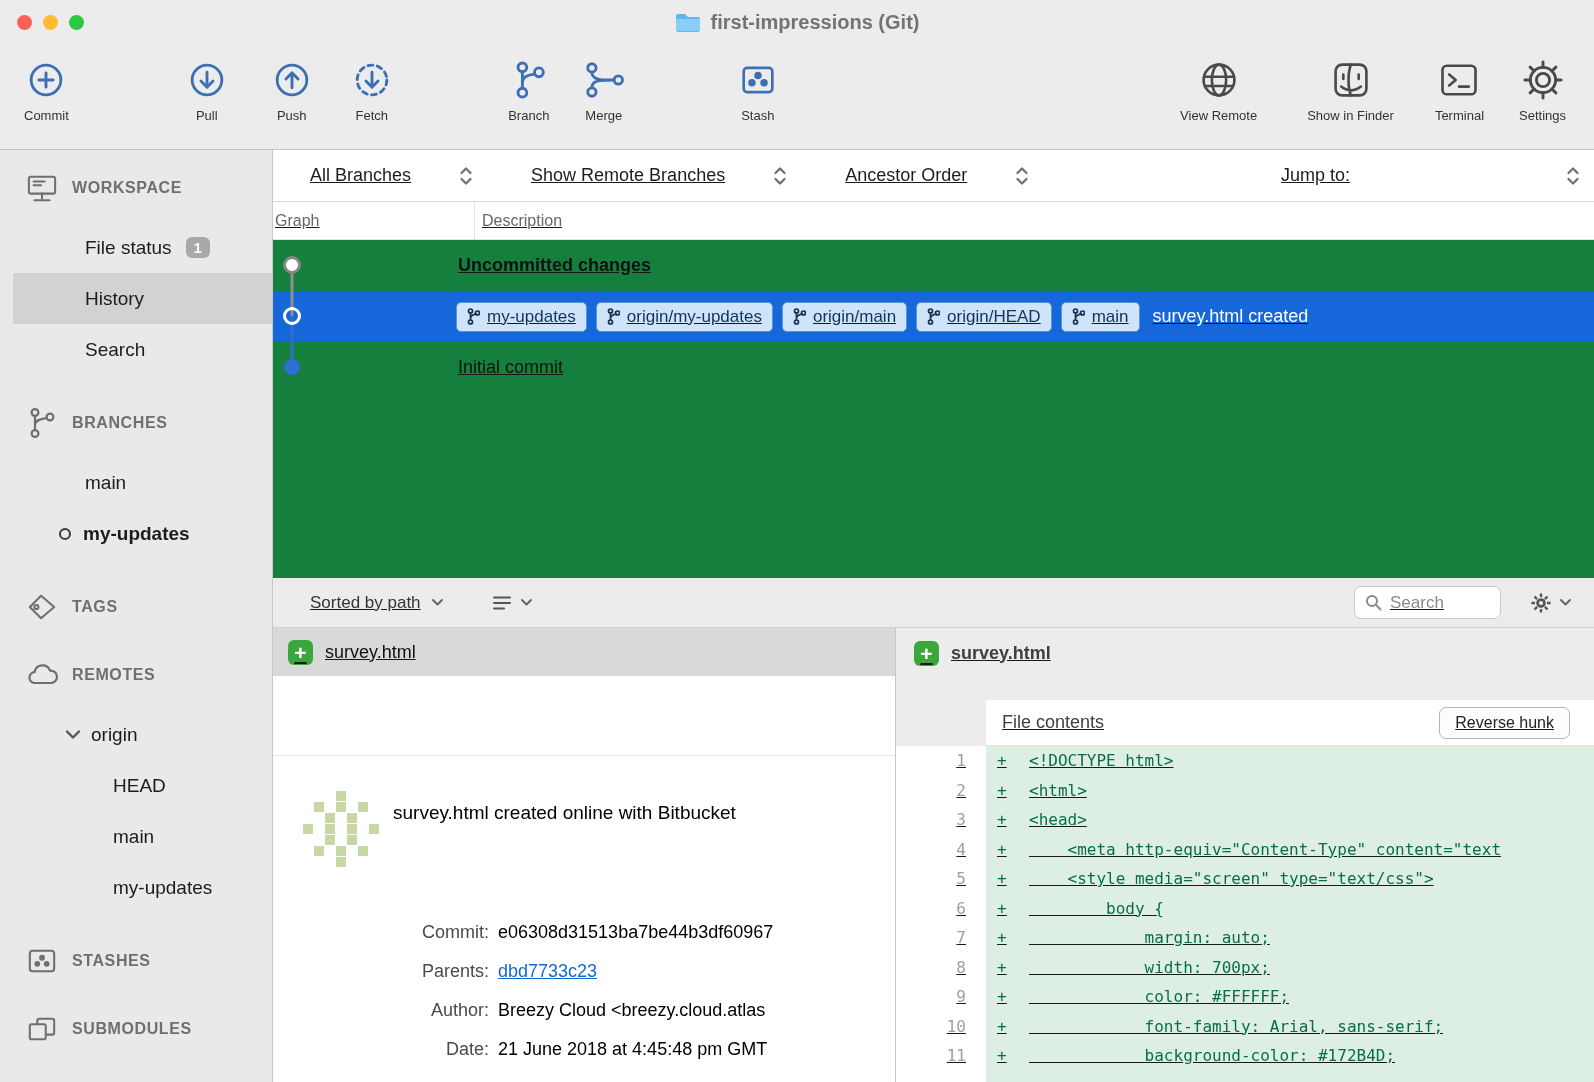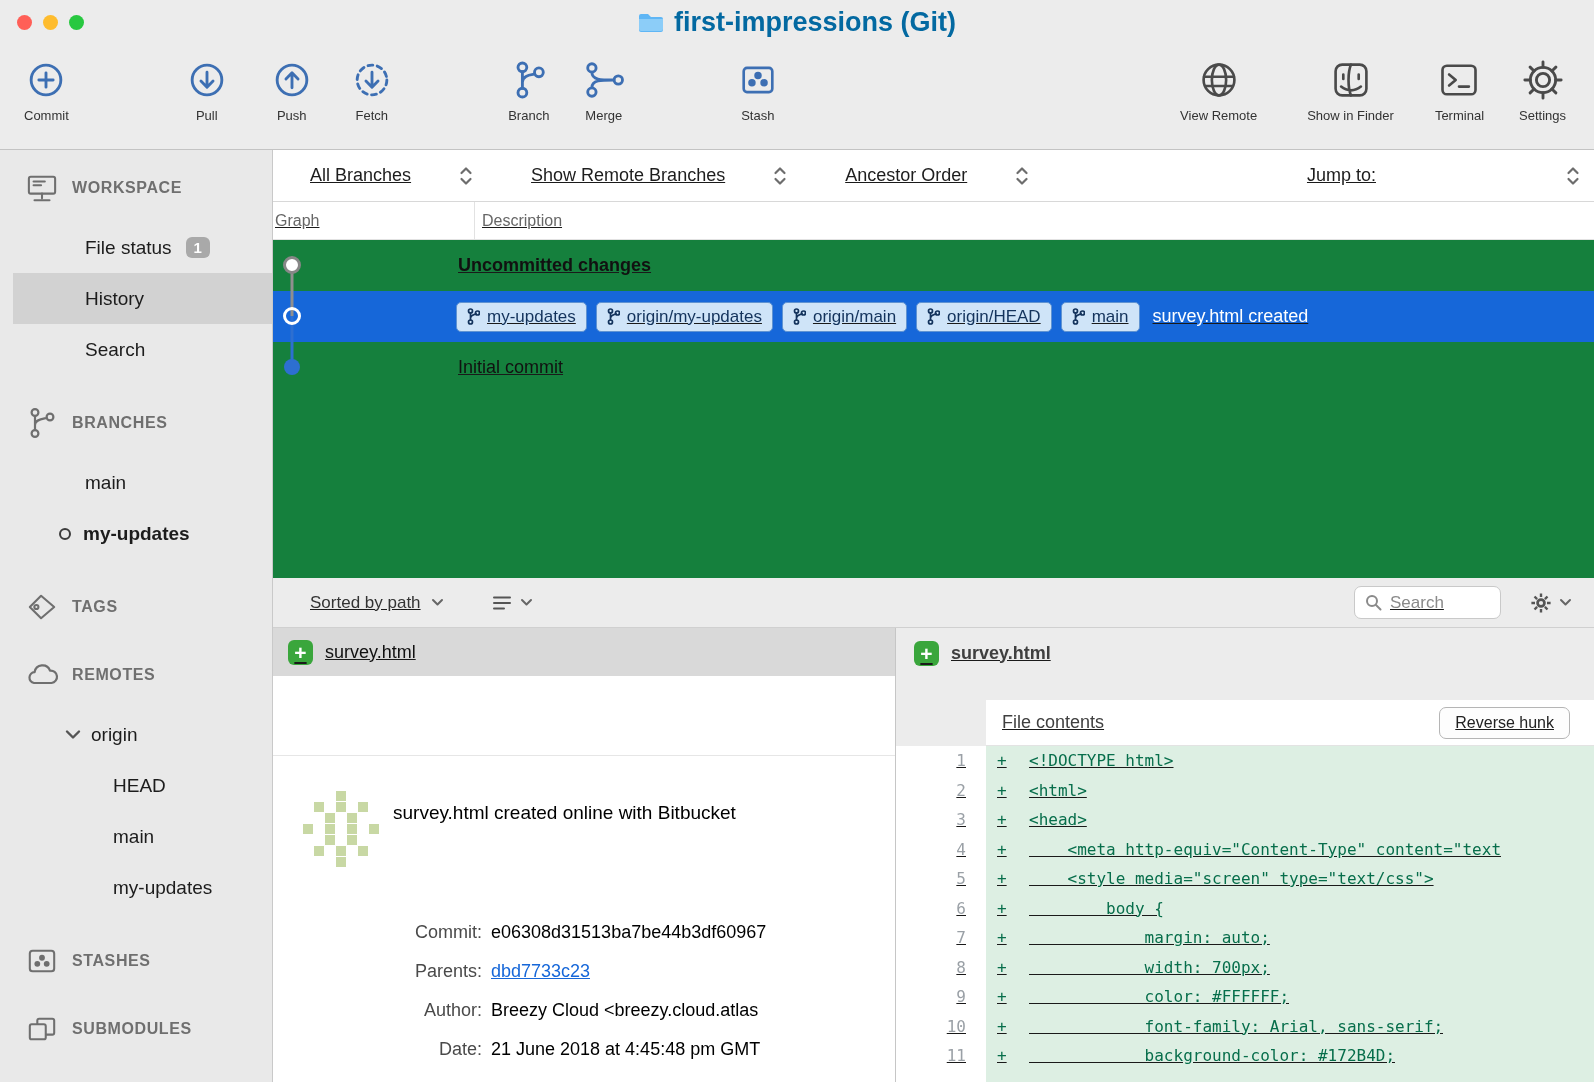--- a/index.html
+++ b/index.html
@@ -7,21 +7,21 @@
 body{font-family:"Liberation Sans",sans-serif;background:#fff;color:#1a1a1a;}
 .window{width:1594px;height:1082px;display:flex;flex-direction:column;}
 
 
 .titlebar{height:45px;background:#ececec;position:relative;display:flex;align-items:center;flex:0 0 auto;}
 .traffic{display:flex;gap:11px;margin-left:17px;z-index:2;}
 .light{width:15px;height:15px;border-radius:50%;}
 .light.red{background:#ff5f57;}
 .light.yellow{background:#febc2e;}
 .light.green{background:#28c840;}
-.title-center{position:absolute;left:0;right:0;top:0;bottom:0;display:flex;justify-content:center;align-items:center;gap:10px;font-size:27px;font-weight:700;color:#0369a1;}
+.title-center{position:absolute;left:0;right:0;top:0;bottom:0;display:flex;justify-content:center;align-items:center;gap:10px;font-size:20px;font-weight:700;color:#737373;}
 
 
 .toolbar{height:105px;background:#ececec;border-bottom:1px solid #c3c3c3;display:flex;align-items:flex-start;padding-top:12px;flex:0 0 auto;}
 .tb-item{display:flex;flex-direction:column;align-items:center;gap:5px;flex:0 0 auto;cursor:default;}
 .tb-icon{height:46px;display:flex;align-items:center;justify-content:center;}
 .tb-label{font-size:13px;color:#333;white-space:nowrap;}
 
 
 .main{flex:1;display:flex;min-height:0;}
 .sidebar{width:273px;flex:0 0 auto;background:#e9e9e9;border-right:1px solid #c9c9c9;padding-top:18px;font-size:19px;color:#1c1c1c;overflow:hidden;}
@@ -38,21 +38,21 @@
 .badge{margin-left:14px;background:#a9a9a9;color:#fff;font-size:15px;font-weight:700;border-radius:6px;padding:3px 8px;line-height:1;}
 
 
 .content{flex:1;display:flex;flex-direction:column;min-width:0;text-decoration:underline;}
 .filter-bar{height:52px;background:#fff;border-bottom:1px solid #d8d8d8;display:flex;align-items:center;font-size:18px;color:#1d1d1d;flex:0 0 auto;}
 .fsel{display:flex;align-items:center;cursor:default;}
 .fsel .updown{margin-left:48px;}
 .f1{margin-left:37px;}
 .f2{margin-left:58px;}
 .f3{margin-left:58px;}
-.jump{margin-left:auto;margin-right:14px;display:flex;align-items:flex-end;}
+.jump{margin-left:auto;margin-right:14px;display:flex;align-items:flex-end;gap:26px;}
 .jump .updown{margin-left:190px;}
 
 .col-header{height:38px;background:#fff;border-bottom:1px solid #e2e2e2;display:flex;align-items:stretch;font-size:16px;color:#666;flex:0 0 auto;}
 .col-graph{width:202px;padding-left:2px;border-right:1px solid #e2e2e2;display:flex;align-items:center;flex:0 0 auto;}
 .col-desc{padding-left:7px;display:flex;align-items:center;}
 
 .history-rows{height:338px;background:#15803d;position:relative;flex:0 0 auto;overflow:hidden;}
 .hrow{height:51px;display:flex;align-items:center;padding-left:185px;font-size:18px;color:#111;}
 .hrow.uncommitted{font-weight:700;}
 .hrow.selected{background:#1667d9;color:#fff;padding-left:183px;gap:9px;overflow:hidden;}
@@ -67,21 +67,21 @@
 .gear-group{margin-left:28px;margin-right:22px;display:flex;align-items:center;gap:6px;}
 
 .bottom{flex:1;display:flex;min-height:0;}
 .file-pane{width:622px;flex:0 0 auto;display:flex;flex-direction:column;background:#fff;min-height:0;}
 .file-header{height:48px;background:#d9d9d9;display:flex;align-items:center;gap:12px;padding-left:15px;font-size:18px;color:#111;flex:0 0 auto;}
 .plus-badge{width:25px;height:25px;border-radius:6px;background:#3aa63c;color:#fff;display:flex;align-items:center;justify-content:center;font-size:21px;font-weight:700;line-height:1;flex:0 0 auto;}
 .file-blank{height:79px;background:#fff;flex:0 0 auto;}
 .details{flex:1;position:relative;border-top:1px solid #e6e6e6;overflow:hidden;}
 .avatar{position:absolute;left:27px;top:33px;}
 .cd-title{position:absolute;left:120px;top:46px;font-size:19px;color:#000;white-space:nowrap;}
-.cd-fields{position:absolute;top:157px;left:1px;right:0;}
+.cd-fields{position:absolute;top:157px;left:8px;right:0;}
 .cd-row{display:flex;height:39px;align-items:center;font-size:18px;}
 .cd-label{width:217px;text-align:right;color:#4a4a4a;padding-right:9px;flex:0 0 auto;}
 .cd-value{white-space:nowrap;overflow:hidden;color:#000;}
 .cd-link{color:#1667d9;text-decoration:underline;}
 
 .diff-pane{flex:1;background:#ececec;border-left:1px solid #c6c6c6;display:flex;flex-direction:column;min-width:0;min-height:0;}
 .diff-header{height:50px;display:flex;align-items:center;gap:12px;padding-left:18px;font-size:18px;font-weight:700;color:#3f3f3f;flex:0 0 auto;}
 .hunk-header{margin-left:90px;margin-top:22px;height:46px;background:#fff;border-bottom:1px solid #e3e3e3;display:flex;align-items:center;justify-content:space-between;padding:0 24px 0 16px;flex:0 0 auto;}
 .hunk-label{font-size:18px;color:#3f3f3f;}
 .reverse-btn{padding:6px 15px;border:1px solid #b5b5b5;border-radius:7px;background:#fdfdfd;font-size:16px;color:#222;white-space:nowrap;}

